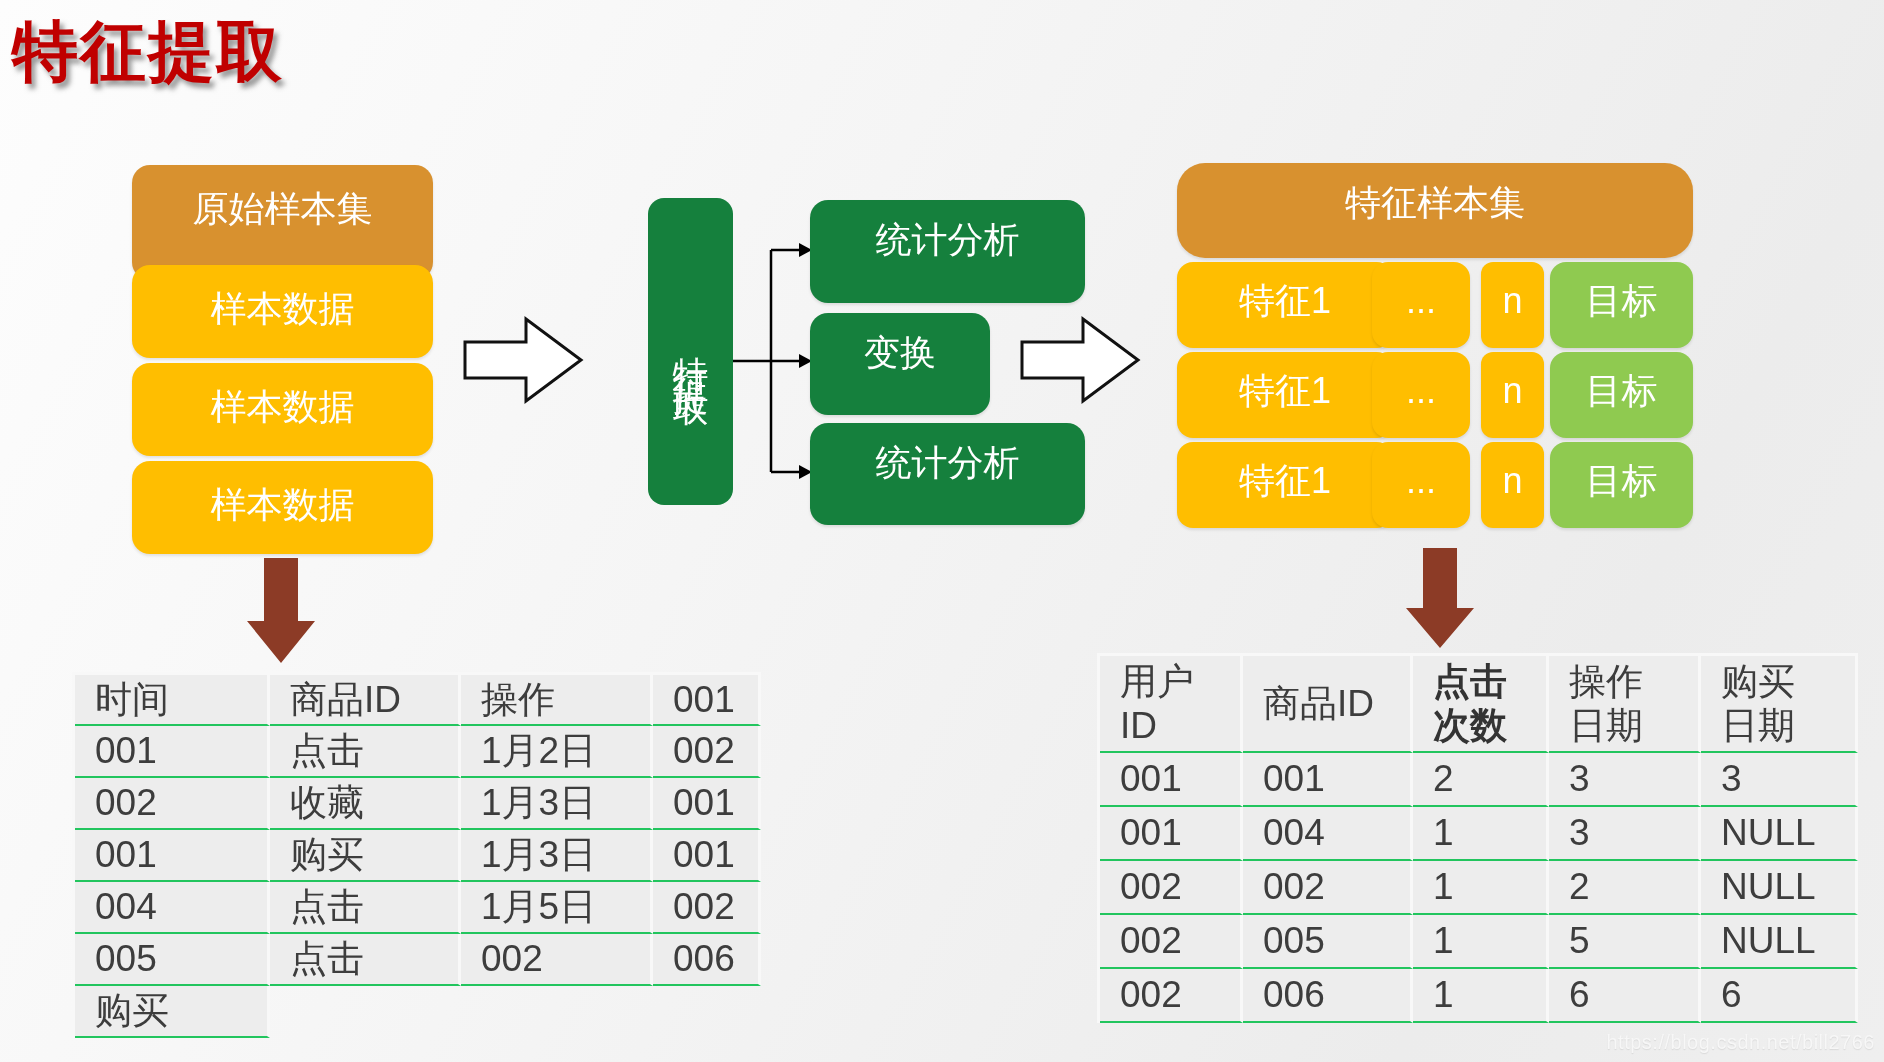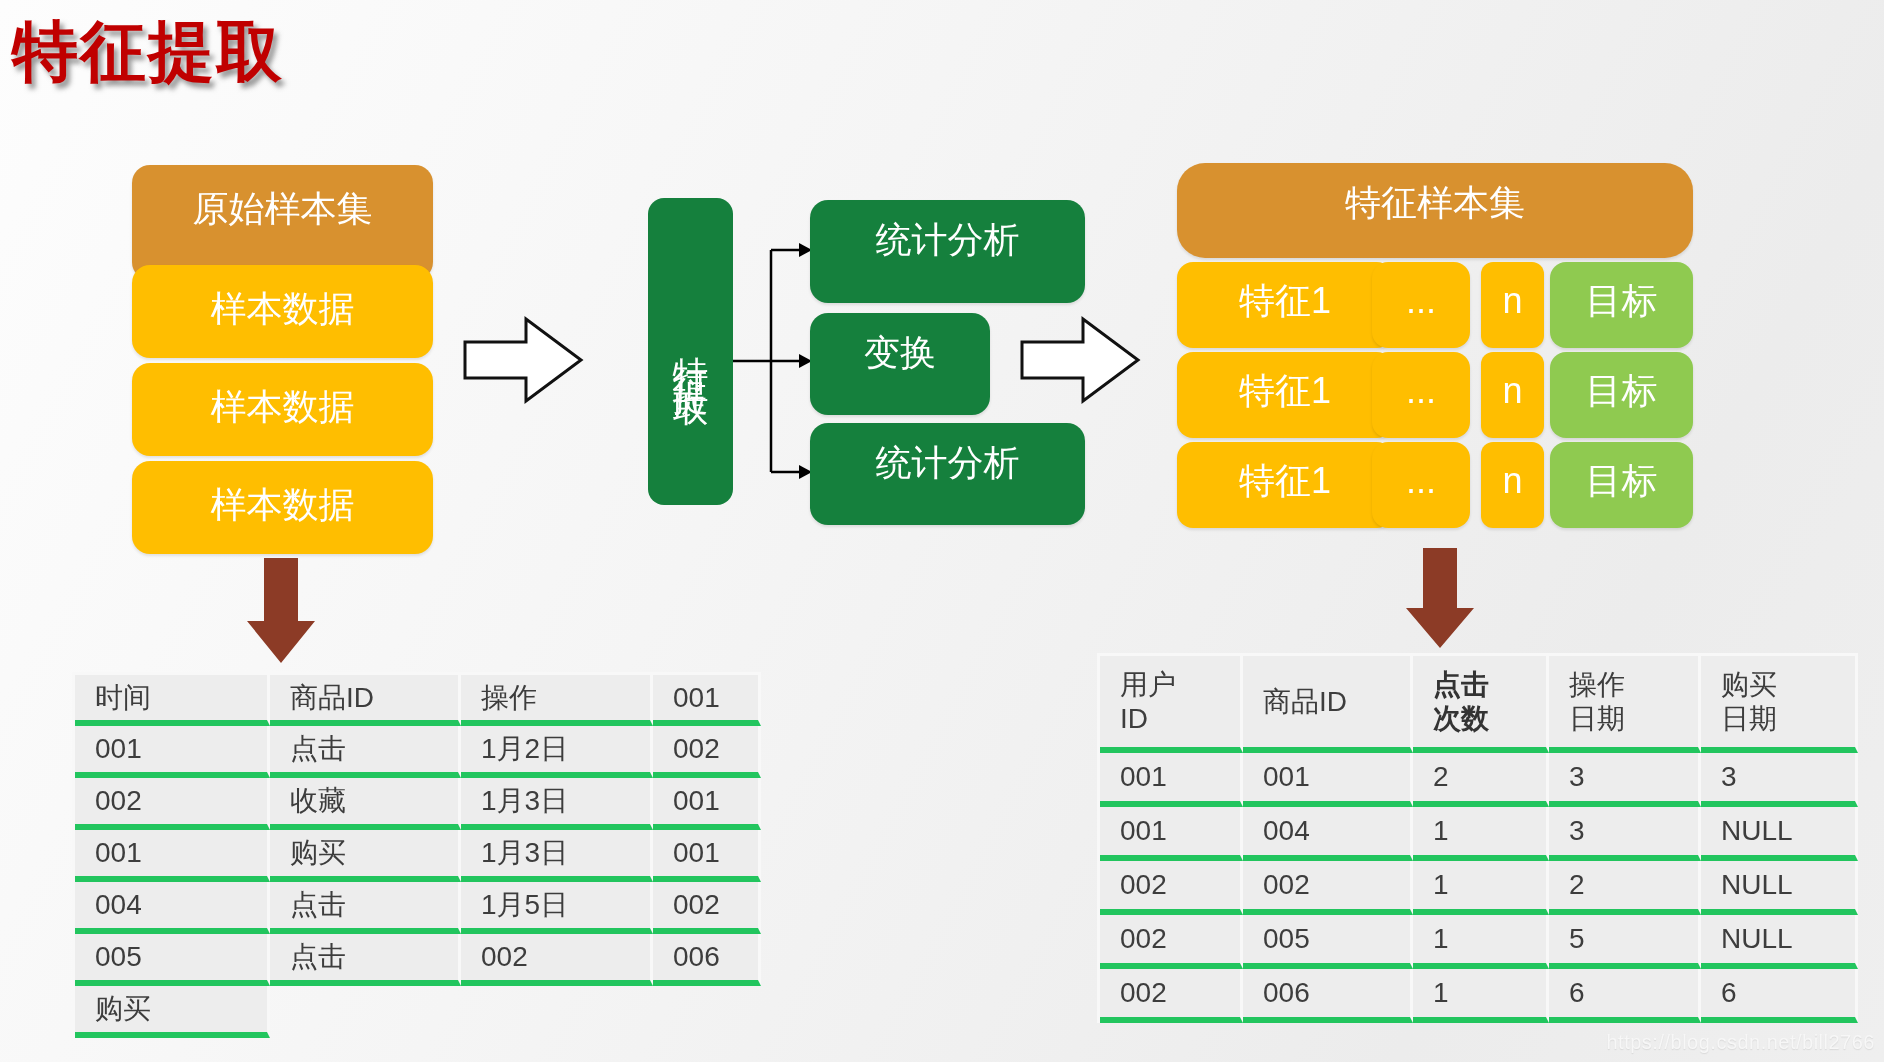--- a/index.html
+++ b/index.html
@@ -69,22 +69,22 @@
     left:72px;top:672px;width:686px;
     grid-template-columns:195px 191px 192px 108px;
     grid-template-rows:51px repeat(6,52px);
   }
   #feature-table{
     left:1097px;top:653px;width:758px;
     grid-template-columns:143px 170px 136px 152px 157px;
     grid-template-rows:97px repeat(5,54px);
   }
   .dtable .th,.dtable .td{
-    background:#ededed;color:#3d3d3d;font-size:28px;
-    border-right:3px solid #f8f8f8;border-bottom:6px solid #22c55e;
+    background:#ededed;color:#3d3d3d;font-size:37px;
+    border-right:3px solid #f8f8f8;border-bottom:2px solid #22c55e;
     display:flex;align-items:center;box-sizing:border-box;
     padding-left:20px;line-height:1.18;white-space:pre-line;overflow:hidden;
   }
   .dtable .th.bold{font-weight:bold;color:#333;}
 
   
   #watermark{
     right:9px;bottom:8px;font-size:20px;color:#f7f7f7;
     text-shadow:0 1px 1px rgba(190,190,190,0.45);letter-spacing:0.5px;
   }

